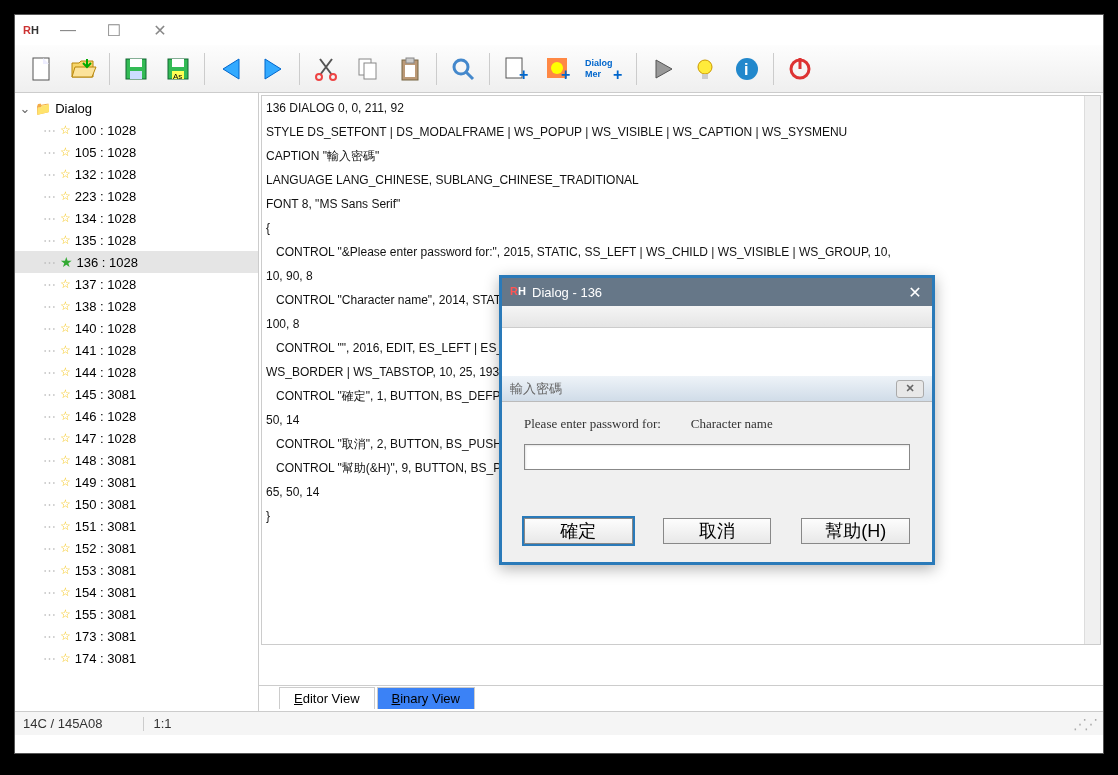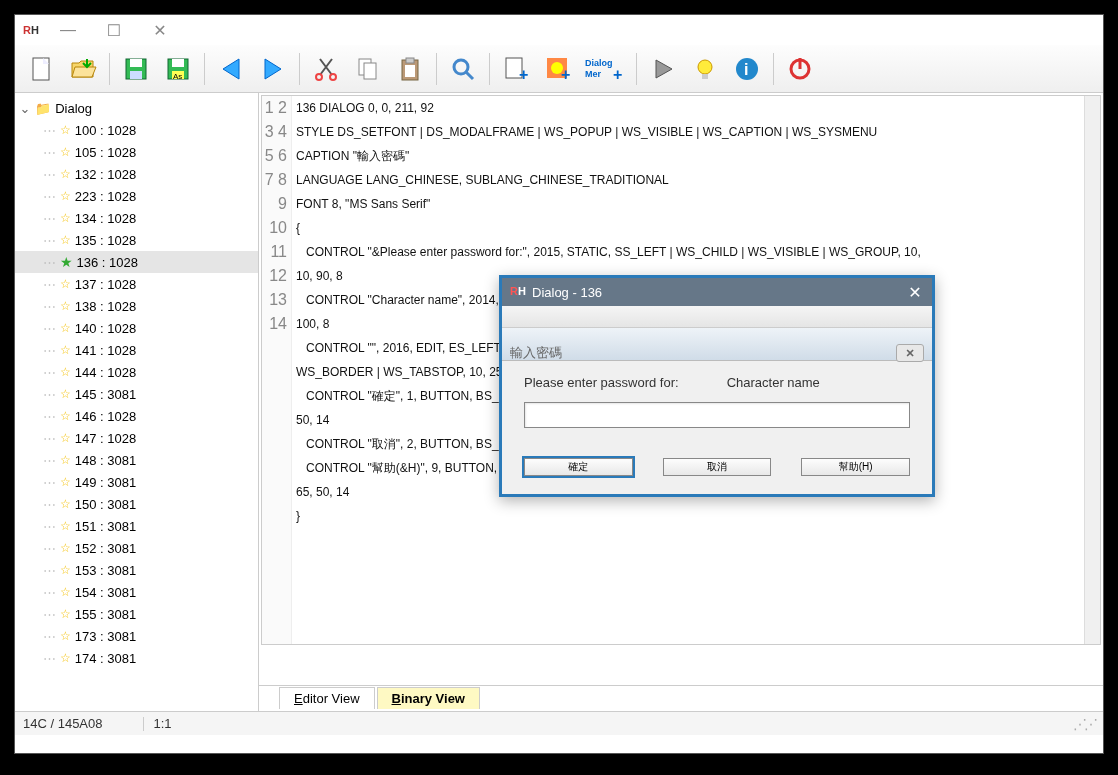--- a/index.html
+++ b/index.html
@@ -38,45 +38,45 @@
 .folder-row { display: flex; align-items: center; gap: 4px; padding-left: 4px; height: 22px; }
 .folder-ico { color: #f5c518; }
 
 .editor { flex: 1; display: flex; flex-direction: column; background: #fff; border: 1px solid #ccc; margin: 2px 2px 0 2px; position: relative; }
 .gutter { width: 30px; text-align: right; color: #888; background: #fafafa; border-right: 1px solid #eee; font-size: 16px; line-height: 24px; padding-right: 4px; font-family: "Segoe UI", sans-serif; }
 .code-body { display: flex; overflow: auto; flex: 1; }
 .code { font-size: 12px; line-height: 24px; font-family: "Segoe UI", sans-serif; white-space: pre; padding-left: 4px; flex: 1; color: #111; }
 
 .tabs { height: 26px; border-top: 1px solid #ccc; display: flex; align-items: center; padding-left: 20px; gap: 2px; margin-top: 40px; }
 .tab { padding: 3px 14px; border: 1px solid #ccc; border-bottom: none; background: #fff; font-size: 13px; position: relative; top: -1px; }
-.tab:not(.active) { background: #fef9c3; font-weight: bold; }
+.tab:not(.active) { background: #3b82f6; }
 
 
 .statusbar { height: 24px; border-top: 1px solid #ccc; display: flex; align-items: center; font-size: 13px; padding: 0 8px; color: #333; background: #f5f5f5; }
 .status-cell { padding-right: 30px; }
 .status-sep { width: 1px; height: 14px; background: #ccc; margin: 0 10px; }
 .resize-grip { margin-left: auto; color: #aaa; letter-spacing: -3px; font-size: 14px; }
 
 
 .preview-dialog { position: absolute; left: 484px; top: 260px; width: 436px; background: #fff; border: 3px solid #2a7ab9; box-shadow: 0 4px 14px rgba(0,0,0,0.3); z-index: 10; }
 .pd-titlebar { height: 28px; background: #667788; color: #fff; display: flex; align-items: center; padding: 0 8px; font-size: 13px; }
 .pd-titlebar .app-icon { margin-right: 6px; }
 .pd-close { margin-left: auto; width: 18px; height: 18px; display: flex; align-items: center; justify-content: center; color: #fff; font-size: 16px; }
 .pd-toolbar-strip { height: 22px; background: linear-gradient(#f5f5f5,#e5e5e5); border-bottom: 1px solid #ccc; }
 .pd-content { padding: 0; }
 
 .inner-dialog { background: #f0f0f0; }
-.id-titlebar { height: 26px; background: linear-gradient(#eef3f8,#d0dce8); display: flex; padding: 16px 8px; border-bottom: 1px solid #bbb; }
+.id-titlebar { height: 26px; background: linear-gradient(#eef3f8,#d0dce8); display: flex; align-items: center; padding: 2px 8px; border-bottom: 1px solid #bbb; margin-top: 48px; }
 .id-title { color: #666; font-size: 13px; }
 .id-close { margin-left: auto; width: 28px; height: 18px; background: #e8e8e8; border: 1px solid #aaa; border-radius: 3px; display: flex; align-items: center; justify-content: center; color: #666; font-size: 11px; font-weight: bold; }
 .id-body { padding: 14px 22px 18px; background-image: radial-gradient(circle, #ccc 0.5px, transparent 0.5px); background-size: 4px 4px; background-color: #f0f0f0; }
-.id-labels { display: flex; gap: 48px; font-size: 13px; color: #333; margin-bottom: 12px; }
+.id-labels { display: flex; gap: 30px; font-size: 13px; color: #333; margin-bottom: 12px; font-family: Liberation Serif, serif; }
 .id-input { width: 100%; height: 26px; border: 1px solid #888; background: #fff; box-shadow: inset 1px 1px 2px rgba(0,0,0,0.1); }
 .id-buttons { display: flex; gap: 30px; margin-top: 30px; justify-content: space-between; }
-.id-btn { flex: 1; height: 18px; border: 1px solid #888; background: linear-gradient(#fdfdfd,#e8e8e8); font-size: 10px; }
+.id-btn { flex: 1; height: 26px; border: 1px solid #888; background: linear-gradient(#fdfdfd,#e8e8e8); font-size: 18px; margin-top: 18px; }
 .id-btn.primary { outline: 2px solid #2a7ab9; }
 
 
 .vscroll-stub { width: 16px; background: #f0f0f0; border-left: 1px solid #ddd; }
 </style>
 </head>
 <body>
 
 <div class="window">
 
@@ -348,40 +348,20 @@
               <span class="star">☆</span>
               <span>174 : 3081</span>
             </div>
           </div>
       </div>
     </div>
 
     <div style="flex:1; display:flex; flex-direction:column;">
       <div class="editor">
         <div class="code-body">
-          <div class="gutter" id="gutter">1
-2
-3
-4
-5
-6
-7
-
-8
-
-9
-
-10
-
-11
-12
-
-13
-14
-</div>
           <div class="code" id="code">136 DIALOG 0, 0, 211, 92
 STYLE DS_SETFONT | DS_MODALFRAME | WS_POPUP | WS_VISIBLE | WS_CAPTION | WS_SYSMENU
 CAPTION "輸入密碼"
 LANGUAGE LANG_CHINESE, SUBLANG_CHINESE_TRADITIONAL
 FONT 8, "MS Sans Serif"
 {
    CONTROL "&amp;Please enter password for:", 2015, STATIC, SS_LEFT | WS_CHILD | WS_VISIBLE | WS_GROUP, 10,
 10, 90, 8
    CONTROL "Character name", 2014, STATIC, SS_LEFT | WS_CHILD | WS_VISIBLE | WS_GROUP, 105, 10,
 100, 8

